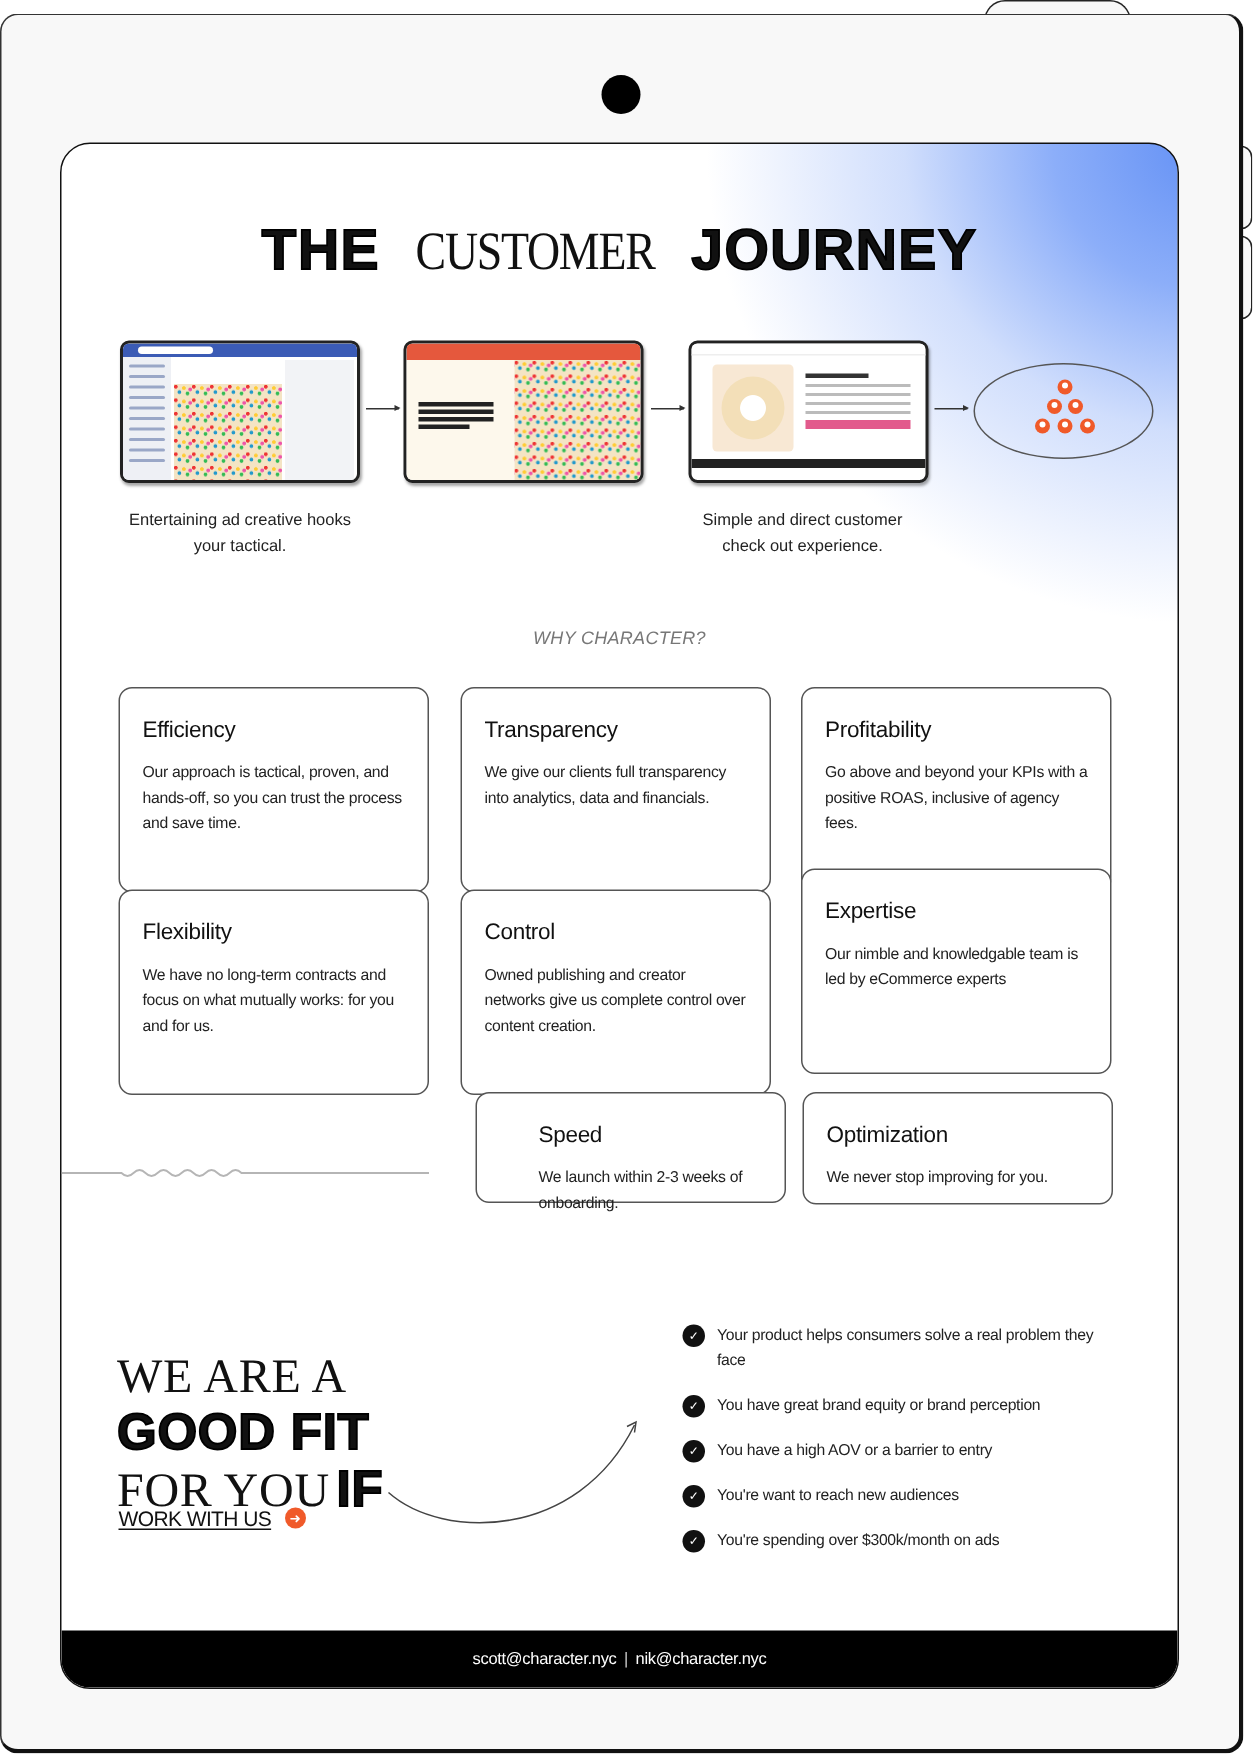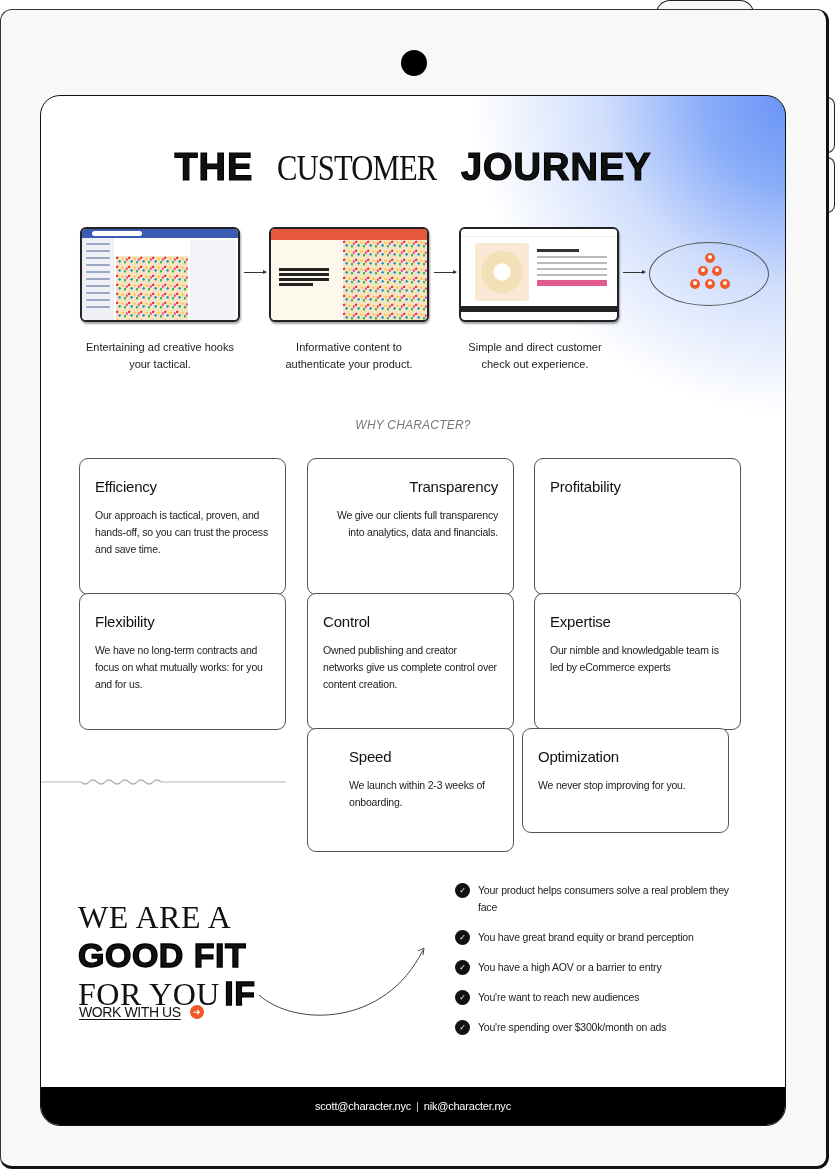--- a/index.html
+++ b/index.html
@@ -142,24 +142,20 @@
     <div class="mb-top"></div>
     <div class="mb-left">
         <i></i>
         <i></i>
         <i></i>
         <i style="width:60%"></i>
       </div>
     <div class="mb-right cake sprinkles"></div>
   </div>
   <div class="arrow" style="left:393px;"></div>
-  <div class="caption" style="left:218px;">
-    <div>Informative content to</div>
-    <div>authenticate your product.</div>
-  </div>
 
   <div class="journey-shot" style="left:418px;">
     <div class="ms-top"></div>
     <div class="ms-img">
         <div class="ms-cake sprinkles" style="background: radial-gradient(circle, #fff 0 28%, #f3dfb8 30% 100%);"></div>
       </div>
     <div class="ms-info">
         <i style="background:#333;height:3px;width:60%"></i>
         <i></i>
         <i></i>
@@ -183,44 +179,45 @@
     <div class="person" style="left:55px;top:36px;"></div>
     <div class="person" style="left:70px;top:36px;"></div>
   </div>
 
   <div class="why">WHY CHARACTER?</div>
 
   <div class="card" style="left:38px;top:362px;">
     <h3>Efficiency</h3>
     <p>Our approach is tactical, proven, and hands-off, so you can trust the process and save time.</p>
   </div>
-  <div class="card" style="left:266px;top:362px;text-align:right;">
+  <div class="card" style="left:266px;top:362px;">
     <h3>Transparency</h3>
     <p>We give our clients full transparency into analytics, data and financials.</p>
   </div>
   <div class="card" style="left:493px;top:362px;">
     <h3>Profitability</h3>
+    <p>Go above and beyond your KPIs with a positive ROAS, inclusive of agency fees.</p>
   </div>
   <div class="card" style="left:38px;top:497px;">
     <h3>Flexibility</h3>
     <p>We have no long-term contracts and focus on what mutually works: for you and for us.</p>
   </div>
   <div class="card" style="left:266px;top:497px;">
     <h3>Control</h3>
     <p>Owned publishing and creator networks give us complete control over content creation.</p>
   </div>
-  <div class="card" style="left:493px;top:497px;">
+  <div class="card" style="left:493px;top:483px;">
     <h3>Expertise</h3>
     <p>Our nimble and knowledgable team is led by eCommerce experts</p>
   </div>
-  <div class="card" style="left:266px;top:632px;height:124px;padding-left:41px;">
+  <div class="card" style="left:276px;top:632px;height:74px;padding-left:41px;">
     <h3>Speed</h3>
     <p>We launch within 2-3 weeks of onboarding.</p>
   </div>
-  <div class="card" style="left:481px;top:632px;height:105px;">
+  <div class="card" style="left:494px;top:632px;height:75px;">
     <h3>Optimization</h3>
     <p>We never stop improving for you.</p>
   </div>
 
   <svg class="divider" width="250" height="10" viewBox="0 0 250 10">
     <path d="M0 5 H40 q4 4 8 0 q4 -4 8 0 q4 4 8 0 q4 -4 8 0 q4 4 8 0 q4 -4 8 0 q4 4 8 0 q4 -4 8 0 q4 4 8 0 q4 -4 8 0 H245" fill="none" stroke="#b5b5b5" stroke-width="1.2"></path>
   </svg>
 
   <div class="fit">
     <div class="serif">WE ARE A</div>

